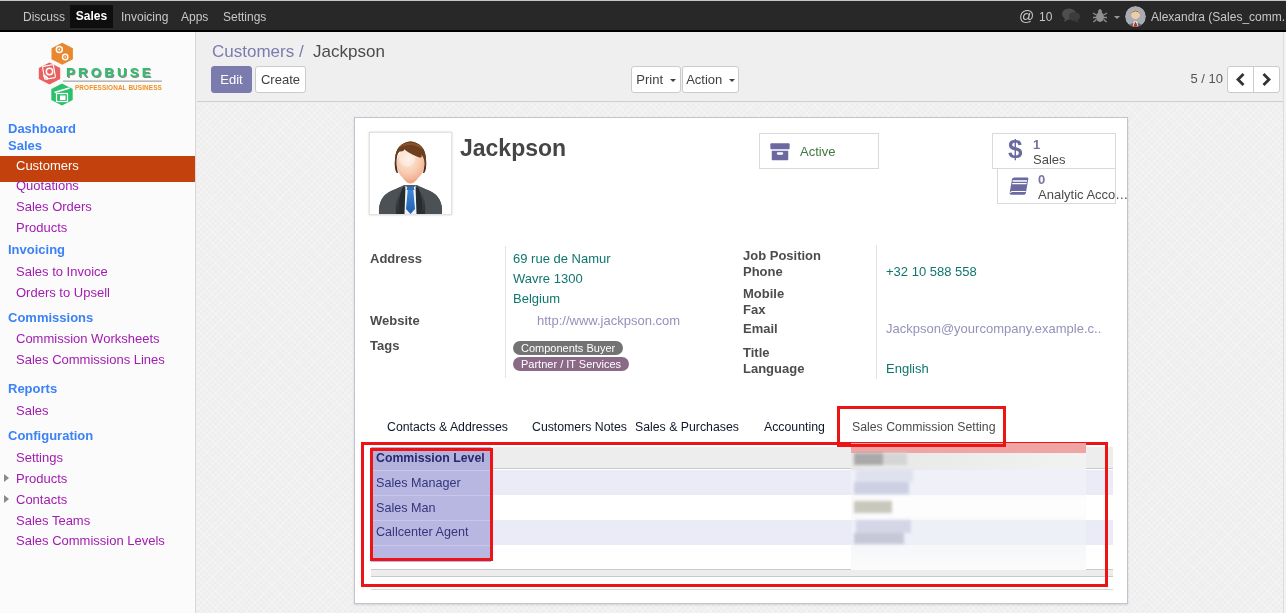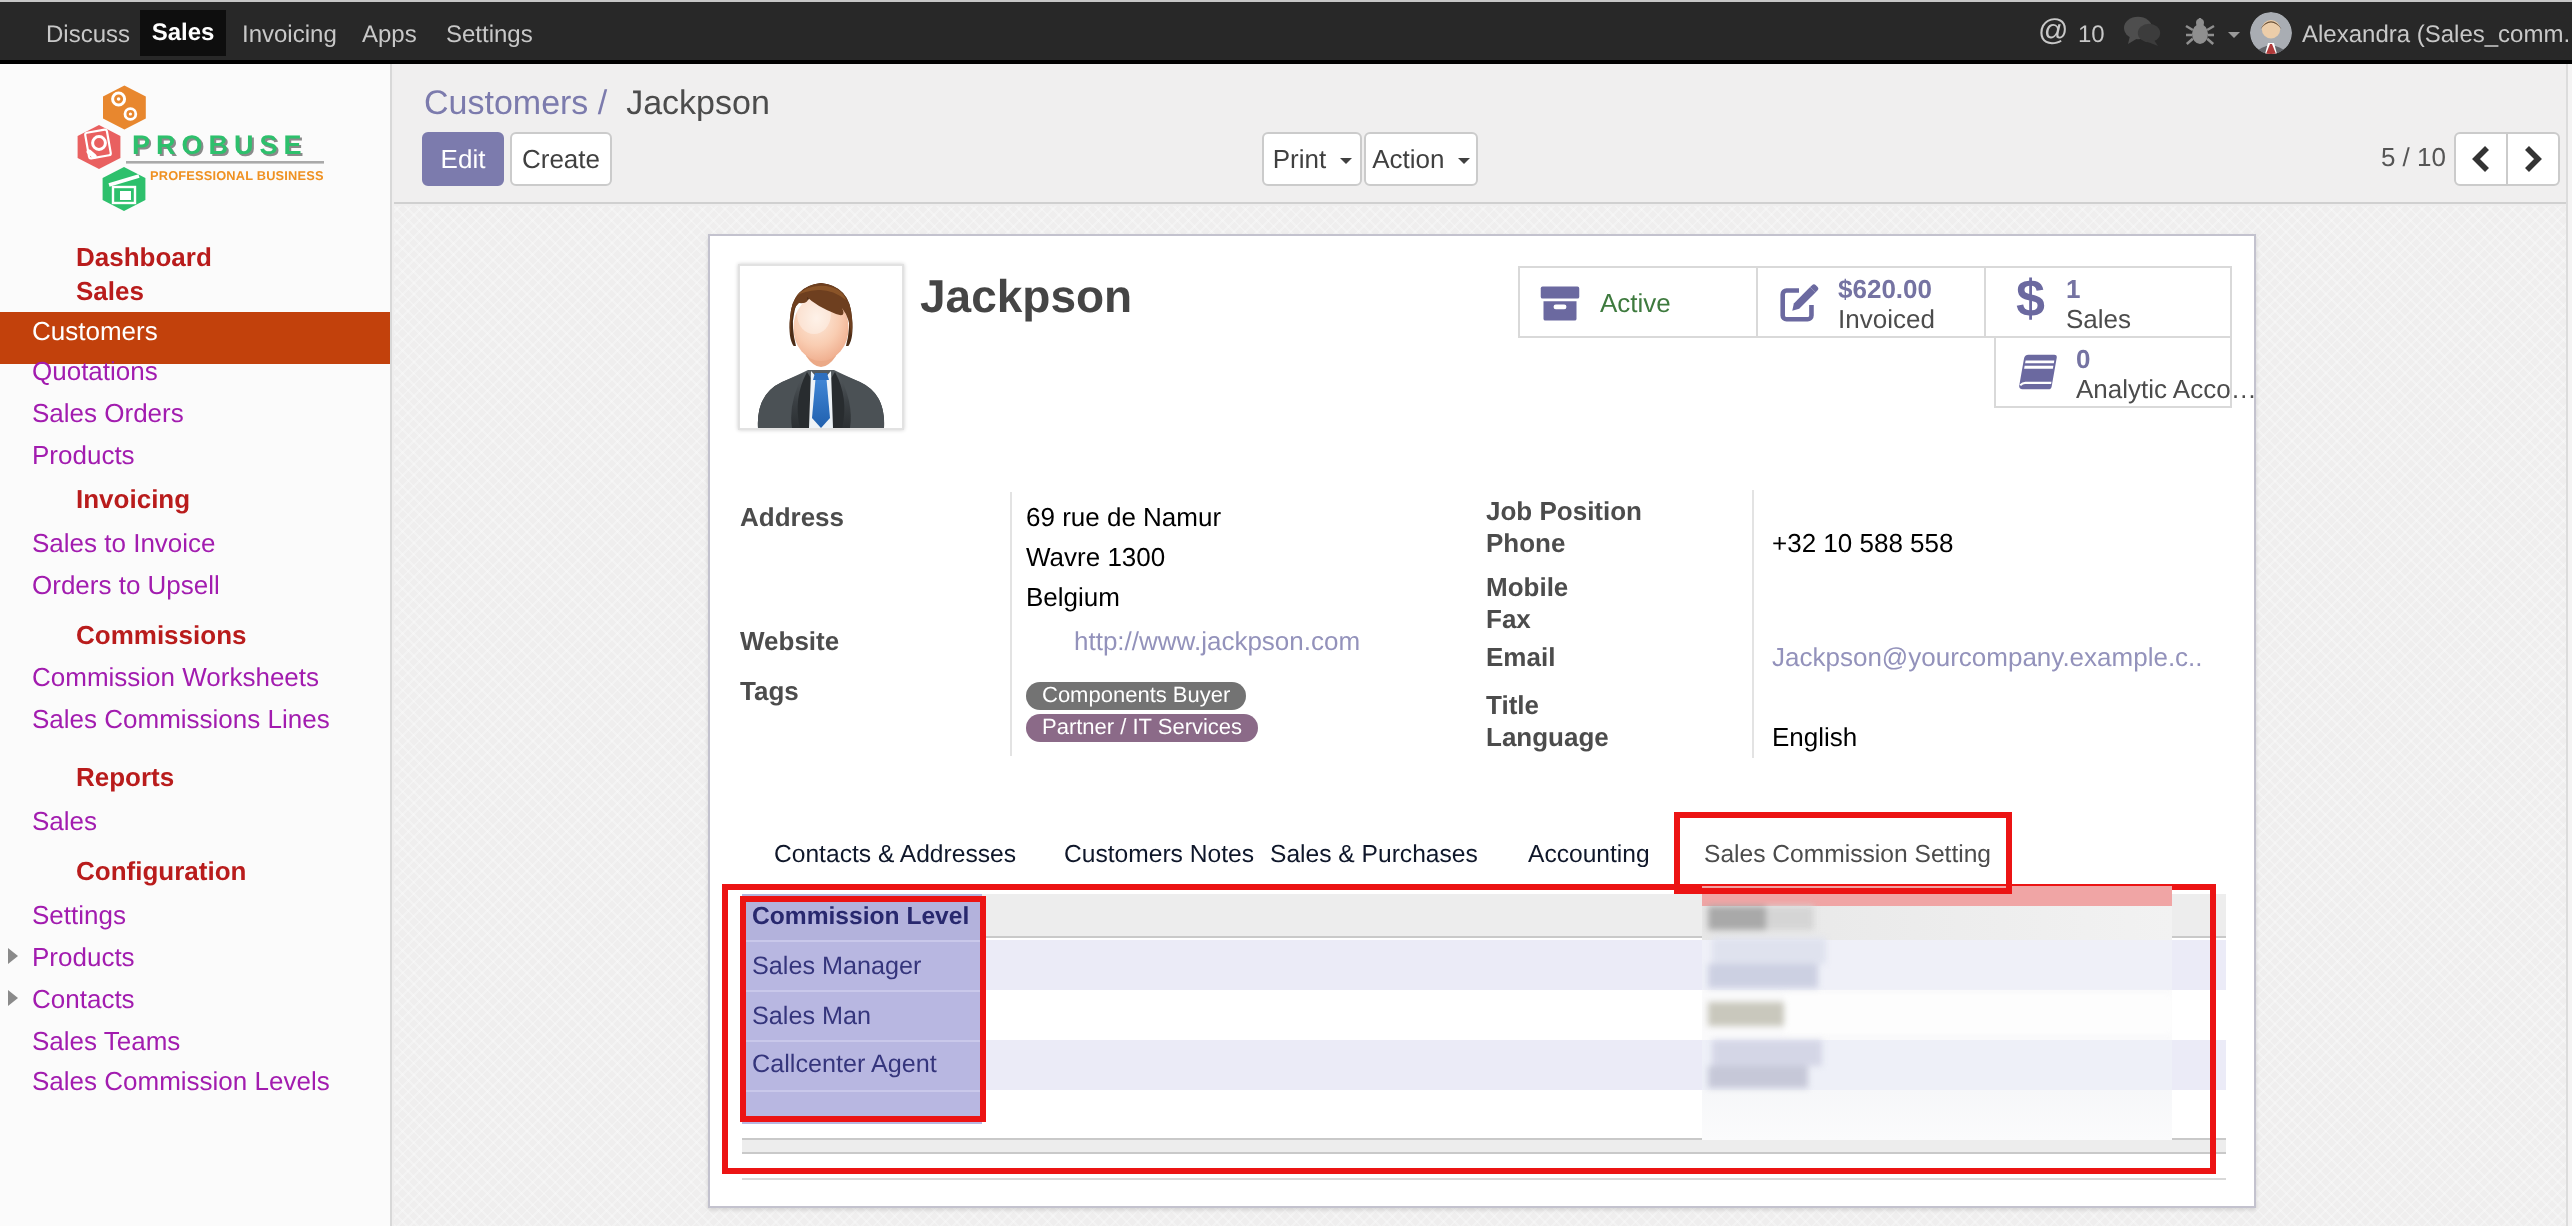--- a/index.html
+++ b/index.html
@@ -8,21 +8,21 @@
 .abs { position:absolute; }
 
 
 #topbar { position:absolute; left:0; top:0; width:1286px; height:32px;
   background:#282828; border-top:1px solid #c6c6c6; border-bottom:2px solid #000; }
 #topbar .mitem { position:absolute; top:5px; height:22px; line-height:22px; color:#c8c8c8; font-size:12px; }
 #topbar .active { background:#0e0e0e; color:#fff; font-weight:bold; text-align:center; }
 
 
 #sidebar { position:absolute; left:0; top:32px; width:196px; height:581px; background:#fbfbfb; border-right:1px solid #d8d8d8; }
-.shead { position:absolute; left:8px; color:#b91c1c; font-weight:bold; font-size:13px; line-height:15px;margin-left:30px; }
+.shead { position:absolute; left:8px; color:#3b82f6; font-weight:bold; font-size:13px; line-height:15px; }
 .sitem { position:absolute; left:16px; color:#a21caf; font-size:13px; line-height:15px; }
 #selrow { position:absolute; left:0; top:124px; width:195px; height:26px; background:#c2410c; }
 #selrow span { position:absolute; left:16px; top:2px; color:#fff; }
 .arr { position:absolute; left:4px; width:0; height:0; border-left:5px solid #8a8a8a; border-top:4px solid transparent; border-bottom:4px solid transparent; }
 
 
 #cp { position:absolute; left:197px; top:32px; width:1089px; height:70px; background:#f0efef; border-bottom:1px solid #d0d0d0; }
 #crumb { position:absolute; left:15px; top:10px; font-size:17px; color:#7c7bad; }
 #crumb .cur { color:#4c4c4c; }
 .btn { position:absolute; height:27px; line-height:25px; font-size:13px; text-align:center; border-radius:3px; border:1px solid #cbcbcb; background:#fff; color:#404040; }
@@ -40,21 +40,21 @@
 #sheet { position:absolute; left:157px; top:14px; width:774px; height:487px; background:#fff; border:1px solid #c3c2ce; box-shadow:0 1px 2px rgba(0,0,0,.12); }
 
 
 .bb { position:absolute; background:#fff; border:1px solid #d9d9d9; }
 .bb .ic { position:absolute; left:9px; top:6px; width:24px; height:24px; }
 .bb .tx { position:absolute; left:40px; top:3px; line-height:15px; font-size:13px; color:#4c4c4c; white-space:nowrap; }
 .bb .v { color:#7573a2; font-weight:bold; }
 
 
 .lab { position:absolute; font-weight:bold; color:#4c4c4c; font-size:13px; line-height:15px; }
-.val { position:absolute; color:#000000; font-size:13px; line-height:15px; }
+.val { position:absolute; color:#0f766e; font-size:13px; line-height:15px; }
 .link { color:#9392bb; }
 .vsep { position:absolute; width:1px; background:#e3e3e3; }
 .badge { position:absolute; height:14px; line-height:14px; color:#fff; font-size:11px; border-radius:8px; padding:0 8px; }
 
 
 .tab { position:absolute; top:302px; font-size:12.3px; color:#0f172a; line-height:15px; }
 .tab.on { color:#4c4c4c; }
 
 
 .trow { position:absolute; left:16px; width:742px; }
@@ -225,28 +225,20 @@
     <div style="position:absolute; left:105px; top:17px; font-size:23px; line-height:26px; font-weight:bold; color:#454545;">Jackpson</div>
 
     <div class="bb" style="left:404px; top:15px; width:120px; height:36px;">
       <svg class="ic" viewBox="0 0 24 24" style="top:7px; width:22px; height:22px;">
         <rect x="1.5" y="2.5" width="21" height="6.5" rx="1" fill="#6b69a0"></rect>
         <path d="M3 10.5 h18 v9.5 a1 1 0 0 1 -1 1 h-16 a1 1 0 0 1 -1 -1 Z" fill="#6b69a0"></path>
         <rect x="8.5" y="12.3" width="7" height="2.6" rx="1.2" fill="#fff"></rect>
       </svg>
       <span class="tx" style="top:10px; color:#3e7a3e;">Active</span>
     </div>
-    <div class="bb" style="left:523px; top:15px; width:115px; height:36px;">
-      <svg class="ic" viewBox="0 0 24 24" style="width:23px; height:23px;">
-        <path d="M18.5 13 v5.5 a2 2 0 0 1 -2 2 h-11 a2 2 0 0 1 -2 -2 v-11 a2 2 0 0 1 2 -2 H12" fill="none" stroke="#6b69a0" stroke-width="2.4"></path>
-        <path d="M8.5 16 L9.3 12.2 L17.8 3.7 L20.6 6.5 L12.1 15 Z" fill="#6b69a0"></path>
-        <path d="M18.8 2.7 a1.4 1.4 0 0 1 2 0 l0.8 0.8 a1.4 1.4 0 0 1 0 2 l-1 1 L17.8 3.7 Z" fill="#6b69a0"></path>
-      </svg>
-      <span class="tx"><span class="v">$620.00</span><br>Invoiced</span>
-    </div>
     <div class="bb" style="left:637px; top:15px; width:124px; height:36px;">
       <span class="ic" style="font-size:26px; font-weight:bold; color:#6b69a0; top:0px; left:15px;">$</span>
       <span class="tx"><span class="v">1</span><br>Sales</span>
     </div>
     <div class="bb" style="left:642px; top:50px; width:119px; height:36px;">
       <svg class="ic" viewBox="0 0 24 24" style="width:23px; height:23px;">
         <g transform="skewX(-10) translate(4.5 0)">
         <path d="M3.5 2.5 h13.5 a1.5 1.5 0 0 1 1.5 1.5 v15 a1.5 1.5 0 0 1 -1.5 1.5 h-13.5 a2 2 0 0 1 -2 -2 v-14 a2 2 0 0 1 2 -2 Z" fill="#6b69a0"></path>
         <path d="M2.5 6.2 h15 M2.5 9 h15" stroke="#fff" stroke-width="1.5"></path>
         <path d="M2 18.4 q1 -1.2 2.4 -1.2 h13.6" stroke="#fff" stroke-width="1.2" fill="none"></path>

